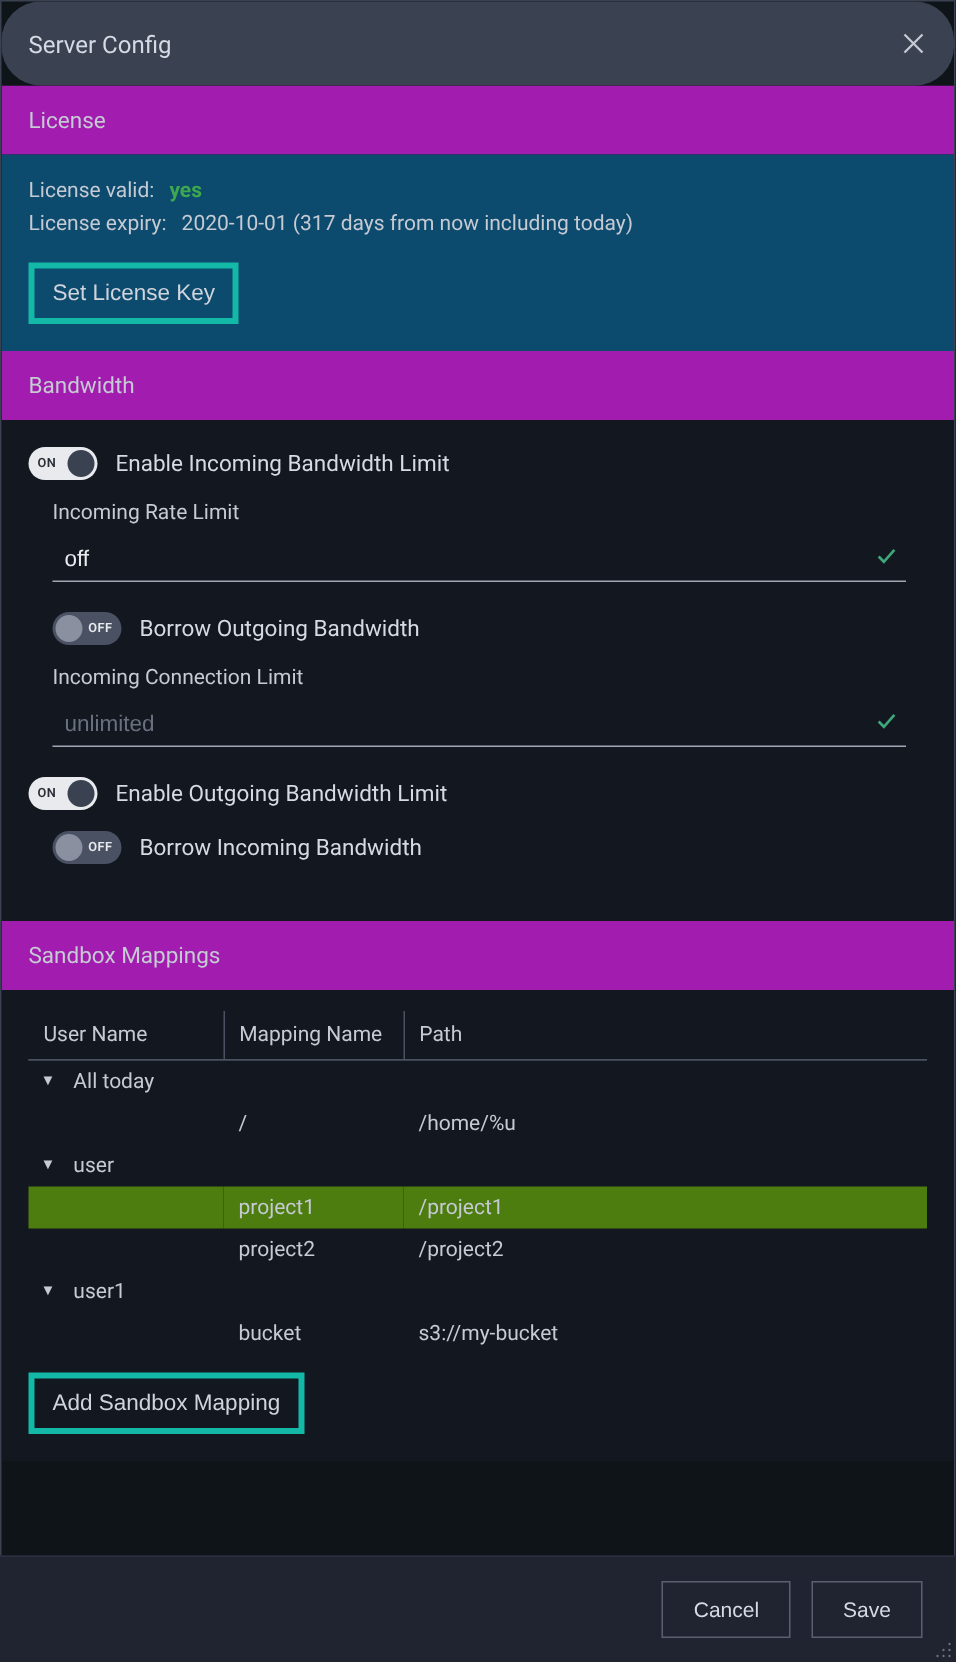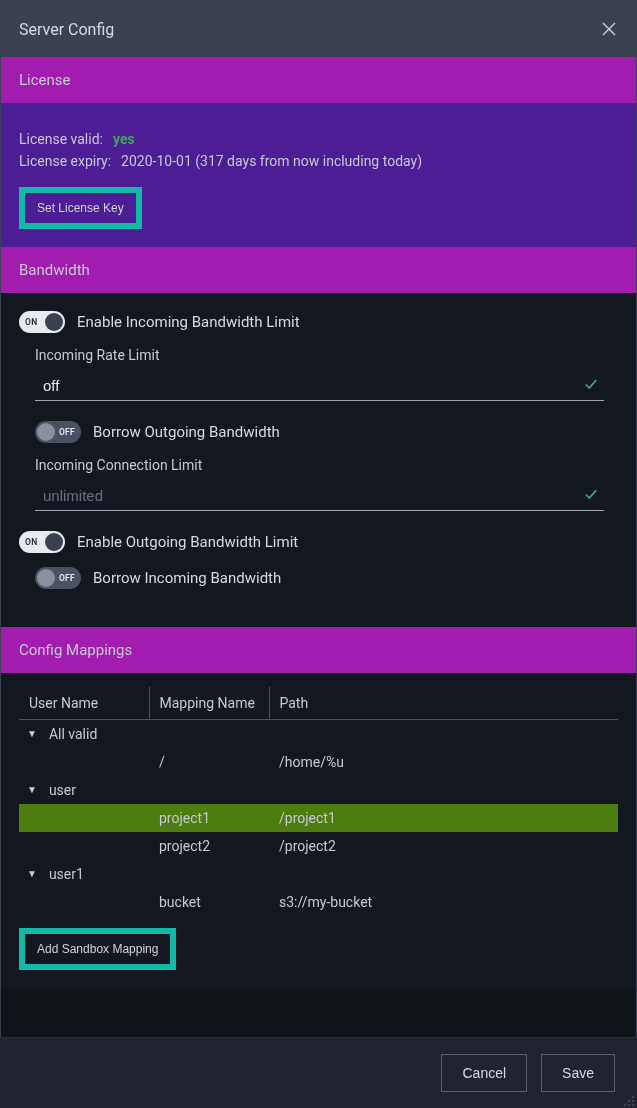--- a/index.html
+++ b/index.html
@@ -13,20 +13,21 @@
       color: #c5cad3;
       font-size: 14px;
     }
     .titlebar {
       background: #3a4252;
       height: 56px;
       display: flex;
       align-items: center;
       justify-content: space-between;
       padding: 0 18px;
+      border-radius: 26px;
     }
     .titlebar-title {
       font-size: 16px;
       color: #d5dae3;
     }
     .close-icon {
       width: 18px;
       height: 18px;
       display: flex;
       align-items: center;
@@ -37,40 +38,40 @@
     .close-icon svg { width: 16px; height: 16px; stroke: currentColor; }
 
     .section-header {
       background: #a21caf;
       padding: 14px 18px;
       font-size: 15px;
       color: #c5cad3;
     }
 
     .license-body {
-      background: #4c1d95;
-      padding: 28px 18px 18px 18px;
+      background: #0c4a6e;
+      padding: 16px 18px 18px 18px;
     }
     .license-row {
       display: flex;
       gap: 10px;
       margin-bottom: 6px;
       font-size: 14px;
     }
     .license-label { color: #c5cad3; }
     .license-valid { color: #3da84e; font-weight: bold; }
     .license-expiry-val { color: #c5cad3; }
 
     .btn-outline {
       display: inline-block;
-      border: 6px solid #14b8a6;
+      border: 4px solid #14b8a6;
       color: #d0d4dc;
       background: transparent;
       padding: 8px 12px;
-      font-size: 12px;
+      font-size: 15px;
       cursor: pointer;
       margin-top: 12px;
     }
 
     .bandwidth-body {
       background: #131820;
       padding: 18px 32px 24px 18px;
     }
 
     .toggle-row {
@@ -306,35 +307,35 @@
     </div>
 
     <div class="toggle-row sub">
       <div class="toggle off">OFF</div>
       <div class="toggle-label">Borrow Incoming Bandwidth</div>
     </div>
 
 
   </div>
 
-  <div class="section-header">Config Mappings</div>
+  <div class="section-header">Sandbox Mappings</div>
   <div class="mappings-body">
     <table class="table">
       <thead>
         <tr>
           <th>User Name</th>
           <th>Mapping Name</th>
           <th>Path</th>
         </tr>
       </thead>
       <tbody id="mappings-tbody">
           <tr class="group-row">
             <td colspan="3" class="chevron-cell">
               <span class="chev">▼</span>
-              <span>All valid</span>
+              <span>All today</span>
             </td>
           </tr>
           <tr class="data-row">
             <td></td>
             <td class="mapname">/</td>
             <td class="path">/home/%u</td>
           </tr>
           <tr class="group-row">
             <td colspan="3" class="chevron-cell">
               <span class="chev">▼</span>

